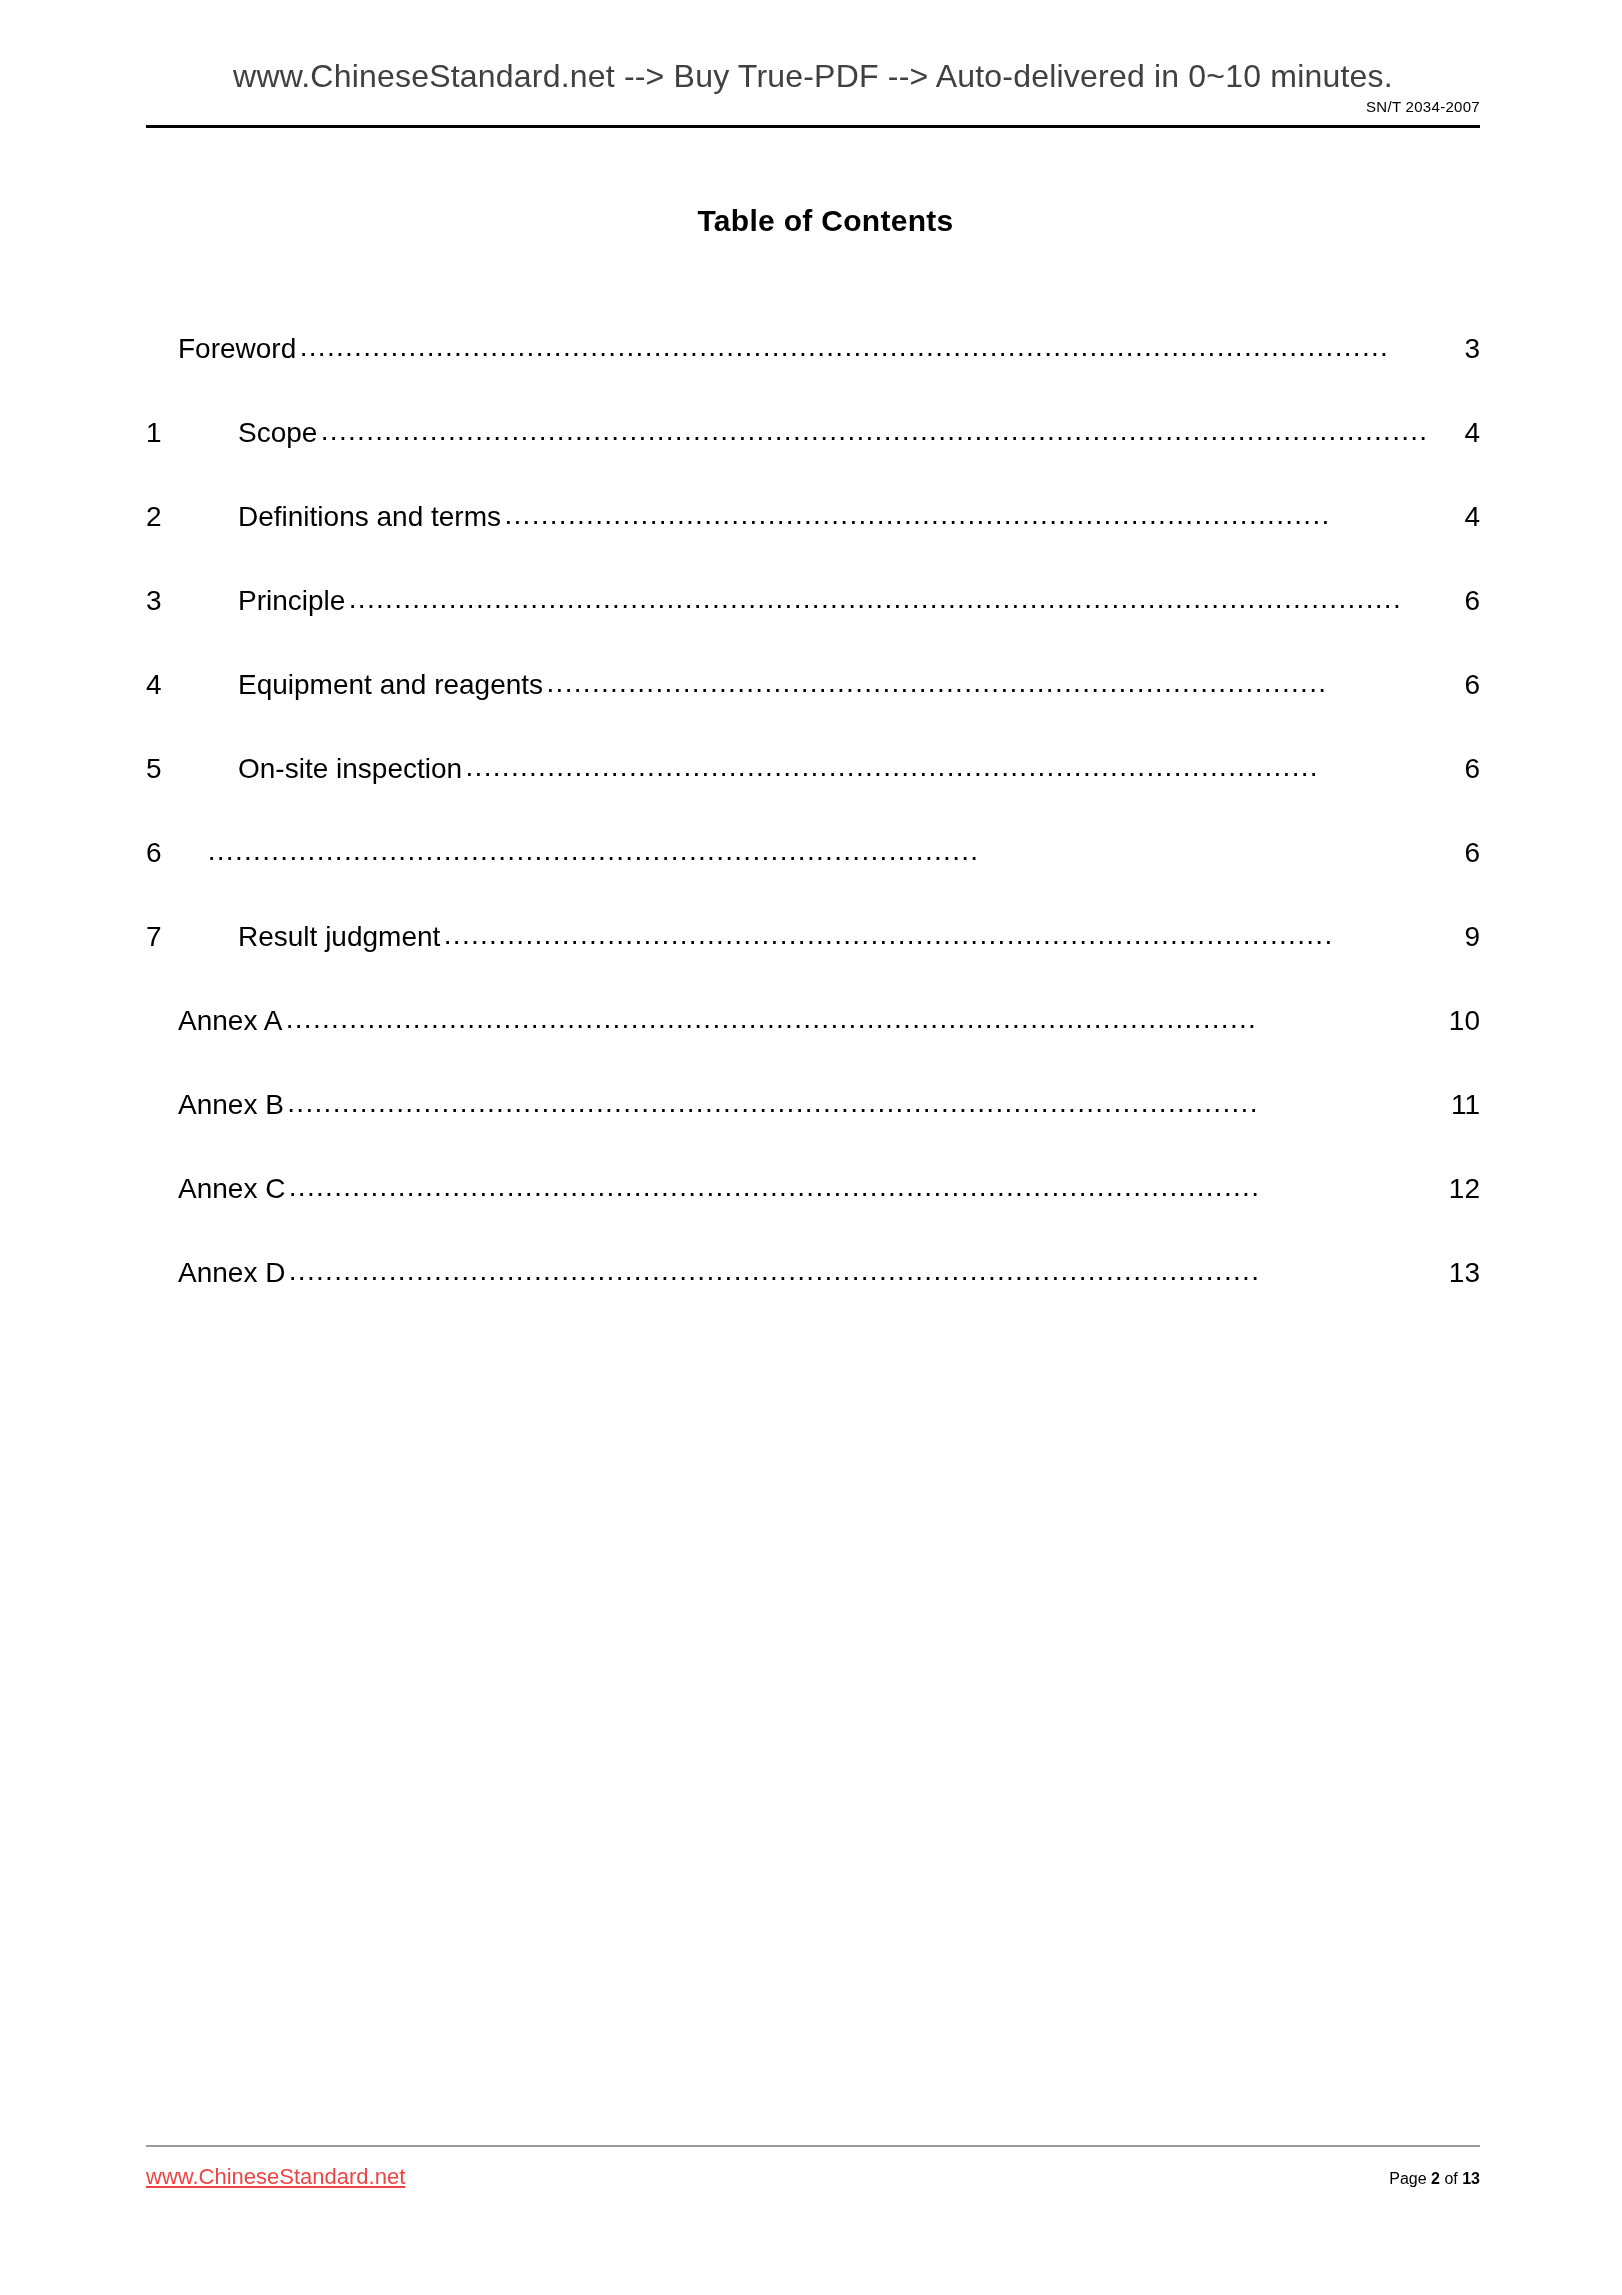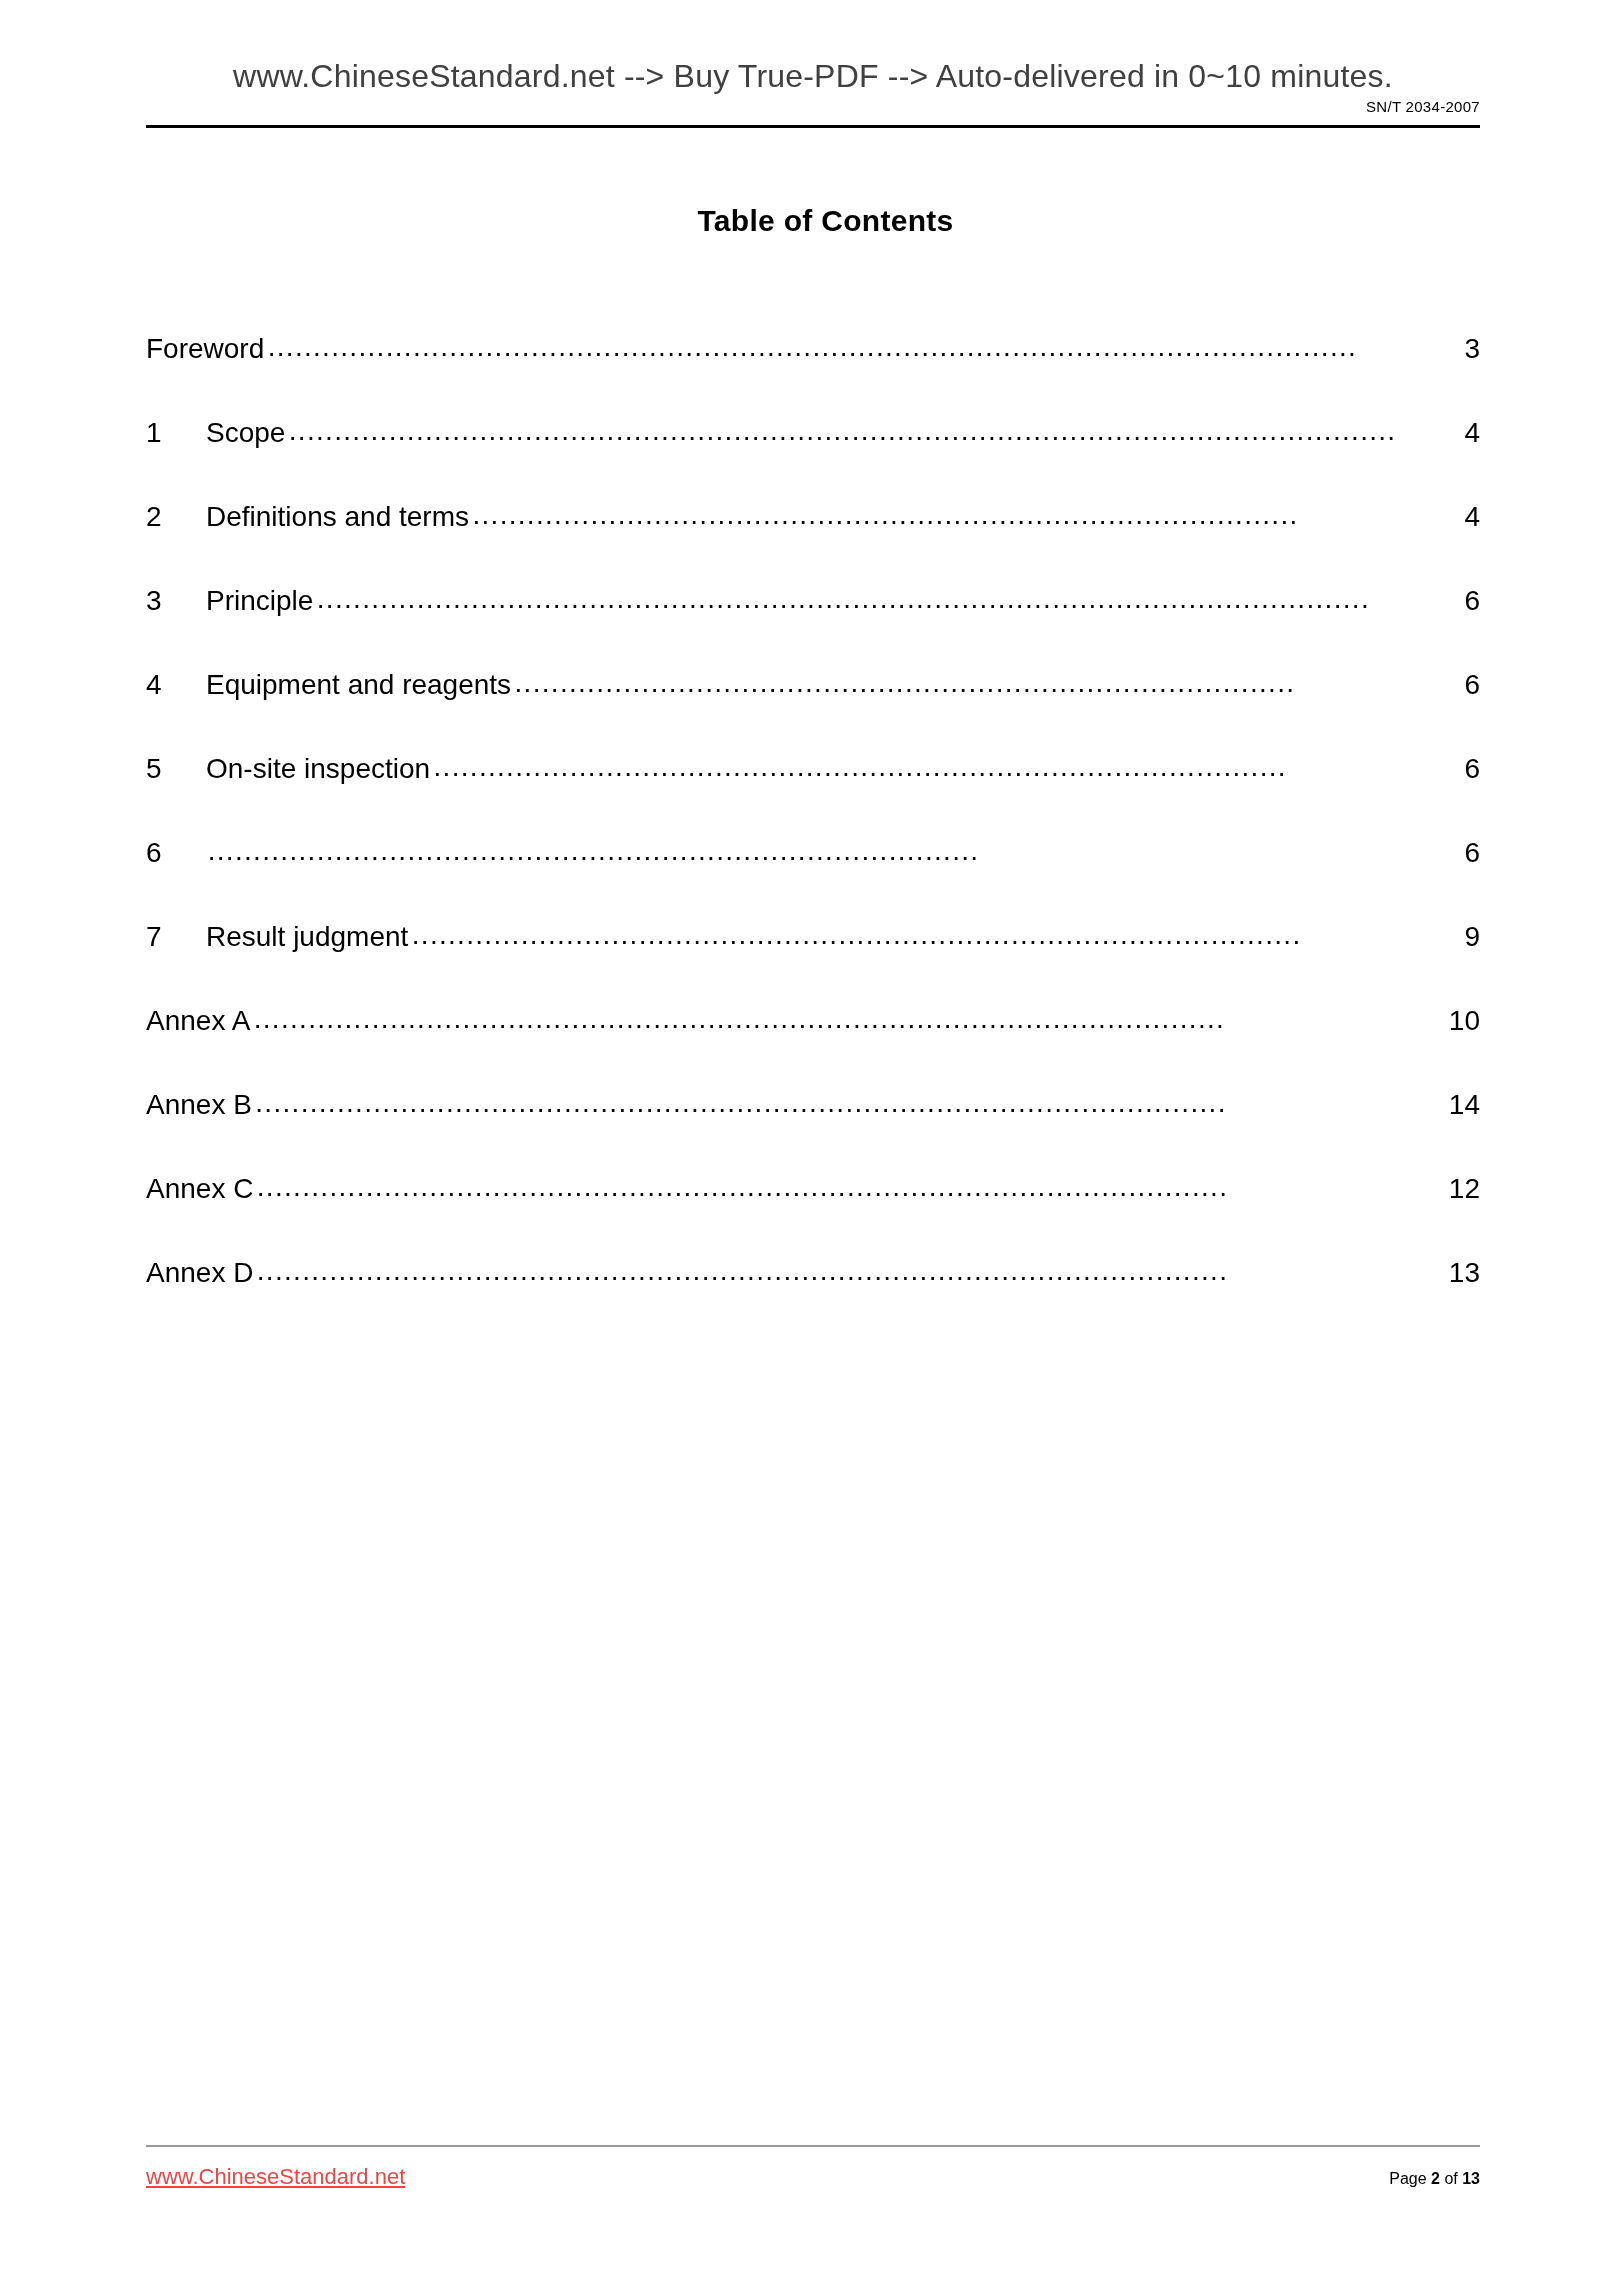--- a/index.html
+++ b/index.html
@@ -83,20 +83,21 @@
     white-space: nowrap;
   }
   .toc-num {
     width: 60px;
     flex: 0 0 60px;
     text-align: left;
   }
   .toc-label {
     flex: 0 0 auto;
     padding-right: 1.7px;
+    margin-left: 32px;
   }
   .toc-dots {
     flex: 1 1 auto;
     overflow: hidden;
     white-space: nowrap;
     font-size: 28px;
     letter-spacing: 1.3px;
     color: #000;
     margin: 0 1.7px;
     position: relative;
@@ -210,21 +211,21 @@
 
       <span class="toc-label">Annex A</span>
       <span class="toc-dots">...........................................................................................................</span>
       <span class="toc-page">10</span>
     </div>
 
     <div class="toc-row noindent">
 
       <span class="toc-label">Annex B</span>
       <span class="toc-dots">...........................................................................................................</span>
-      <span class="toc-page">14</span>
+      <span class="toc-page">11</span>
     </div>
 
     <div class="toc-row noindent">
 
       <span class="toc-label">Annex C</span>
       <span class="toc-dots">...........................................................................................................</span>
       <span class="toc-page">12</span>
     </div>
 
     <div class="toc-row noindent">

